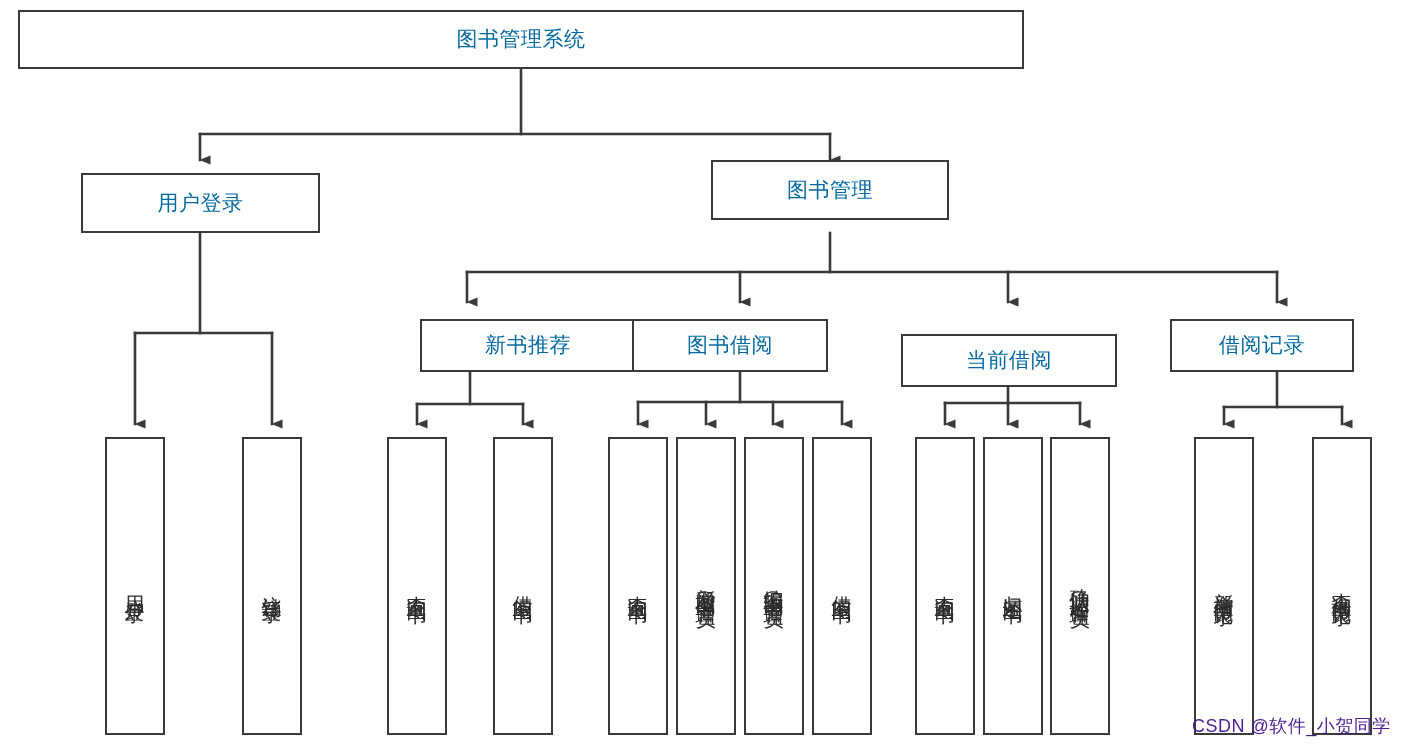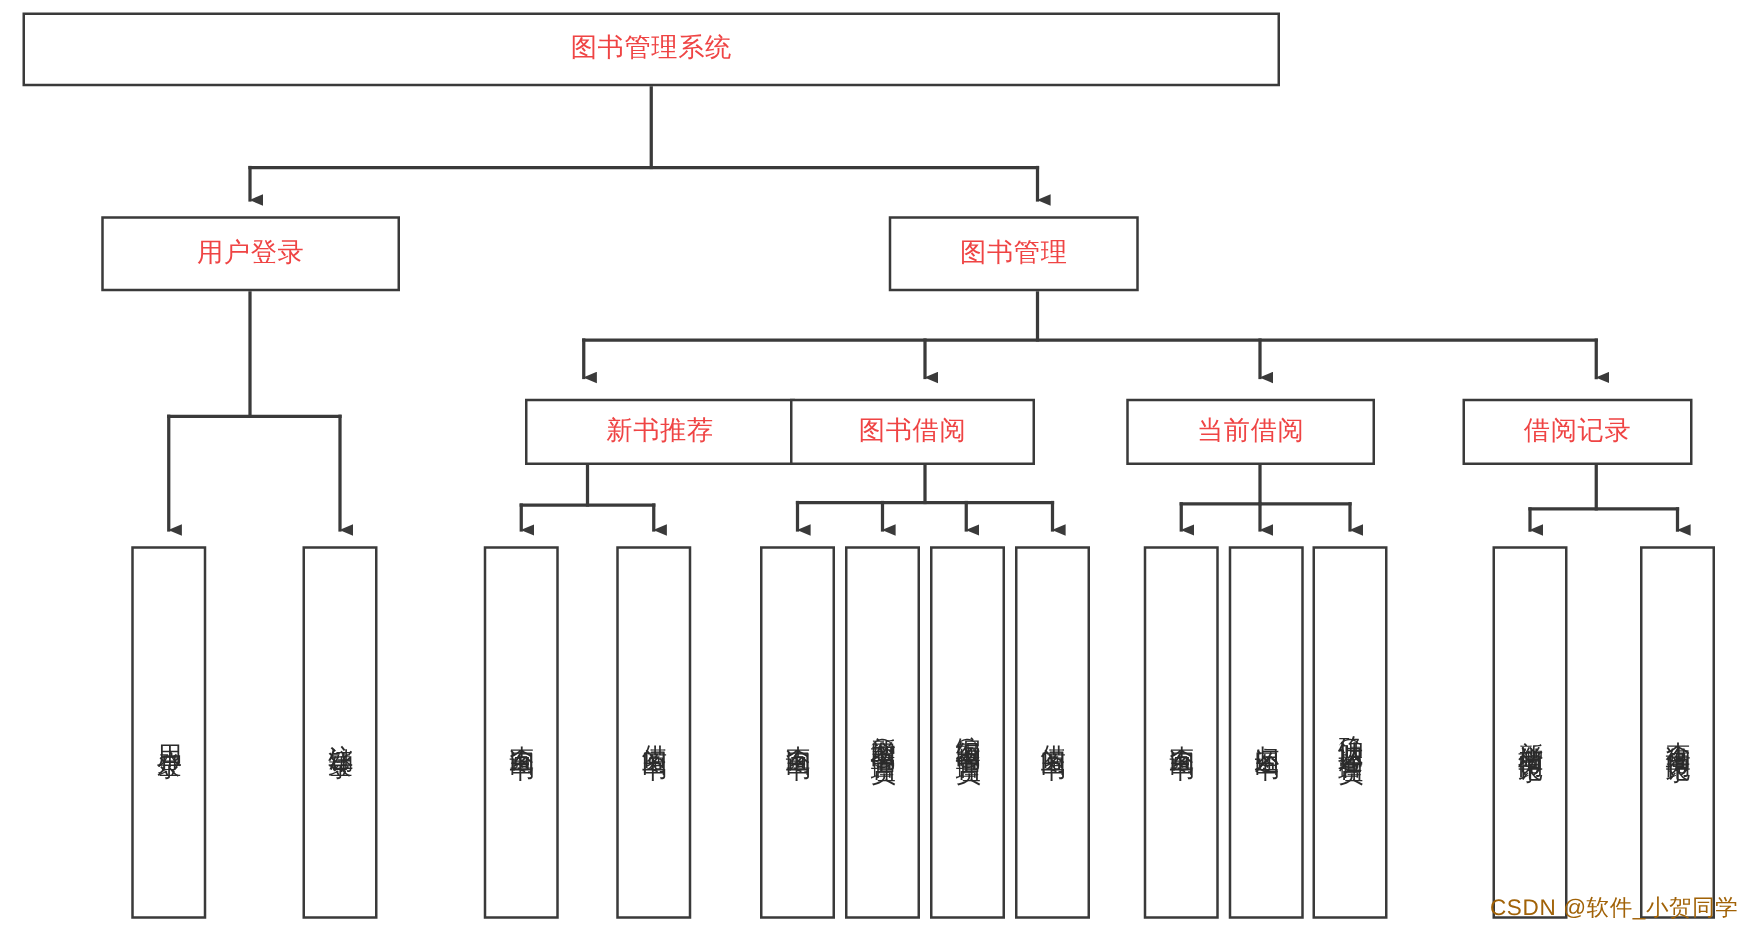--- a/index.html
+++ b/index.html
@@ -34,21 +34,21 @@
     display: flex;
     align-items: center;
     justify-content: center;
     color: #2b2b2b;
   }
   .node-label {
     font-size: 21px;
     line-height: 1.15;
     letter-spacing: 0.5px;
     white-space: nowrap;
-    color: #ef4444;
+    color: #0369a1;
   }
   .leaf-box {
     position: absolute;
     box-sizing: border-box;
     background: #ffffff;
     border: 2px solid #3a3a3a;
     display: flex;
     align-items: center;
     justify-content: center;
     overflow: hidden;
@@ -59,21 +59,21 @@
     font-size: 20px;
     line-height: 1.5;
     letter-spacing: 3px;
     color: #2b2b2b;
     white-space: nowrap;
     text-align: center;
   }
   .watermark {
     position: absolute;
     font-size: 18px;
-    color: #a16207;
+    color: #4c1d95;
     white-space: nowrap;
     letter-spacing: 0.5px;
   }
 </style>
 </head>
 <body>
 
 <div id="diagram-root">
 
   <svg class="flow" viewBox="0 0 1405 747" xmlns="http://www.w3.org/2000/svg">
@@ -127,33 +127,33 @@
   </svg>
 
   <div class="node-box" style="left:18px; top:10px; width:1006px; height:59px;">
     <span class="node-label">图书管理系统</span>
   </div>
 
   <div class="node-box" style="left:81px; top:173px; width:239px; height:60px;">
     <span class="node-label">用户登录</span>
   </div>
 
-  <div class="node-box" style="left:711px; top:173px; width:200px; height:60px;">
+  <div class="node-box" style="left:711px; top:160px; width:238px; height:60px;">
     <span class="node-label">图书管理</span>
   </div>
 
   <div class="node-box" style="left:380px; top:319px; width:216px; height:53px;margin-left:40px;">
     <span class="node-label">新书推荐</span>
   </div>
 
   <div class="node-box" style="left:632px; top:319px; width:196px; height:53px;">
     <span class="node-label">图书借阅</span>
   </div>
 
-  <div class="node-box" style="left:901px; top:319px; width:199px; height:53px;">
+  <div class="node-box" style="left:901px; top:334px; width:216px; height:53px;">
     <span class="node-label">当前借阅</span>
   </div>
 
   <div class="node-box" style="left:1170px; top:319px; width:184px; height:53px;">
     <span class="node-label">借阅记录</span>
   </div>
 
   <div class="leaf-box" style="left:105px; top:437px; width:60px; height:298px;">
     <span class="leaf-label">用户登录</span>
   </div>

